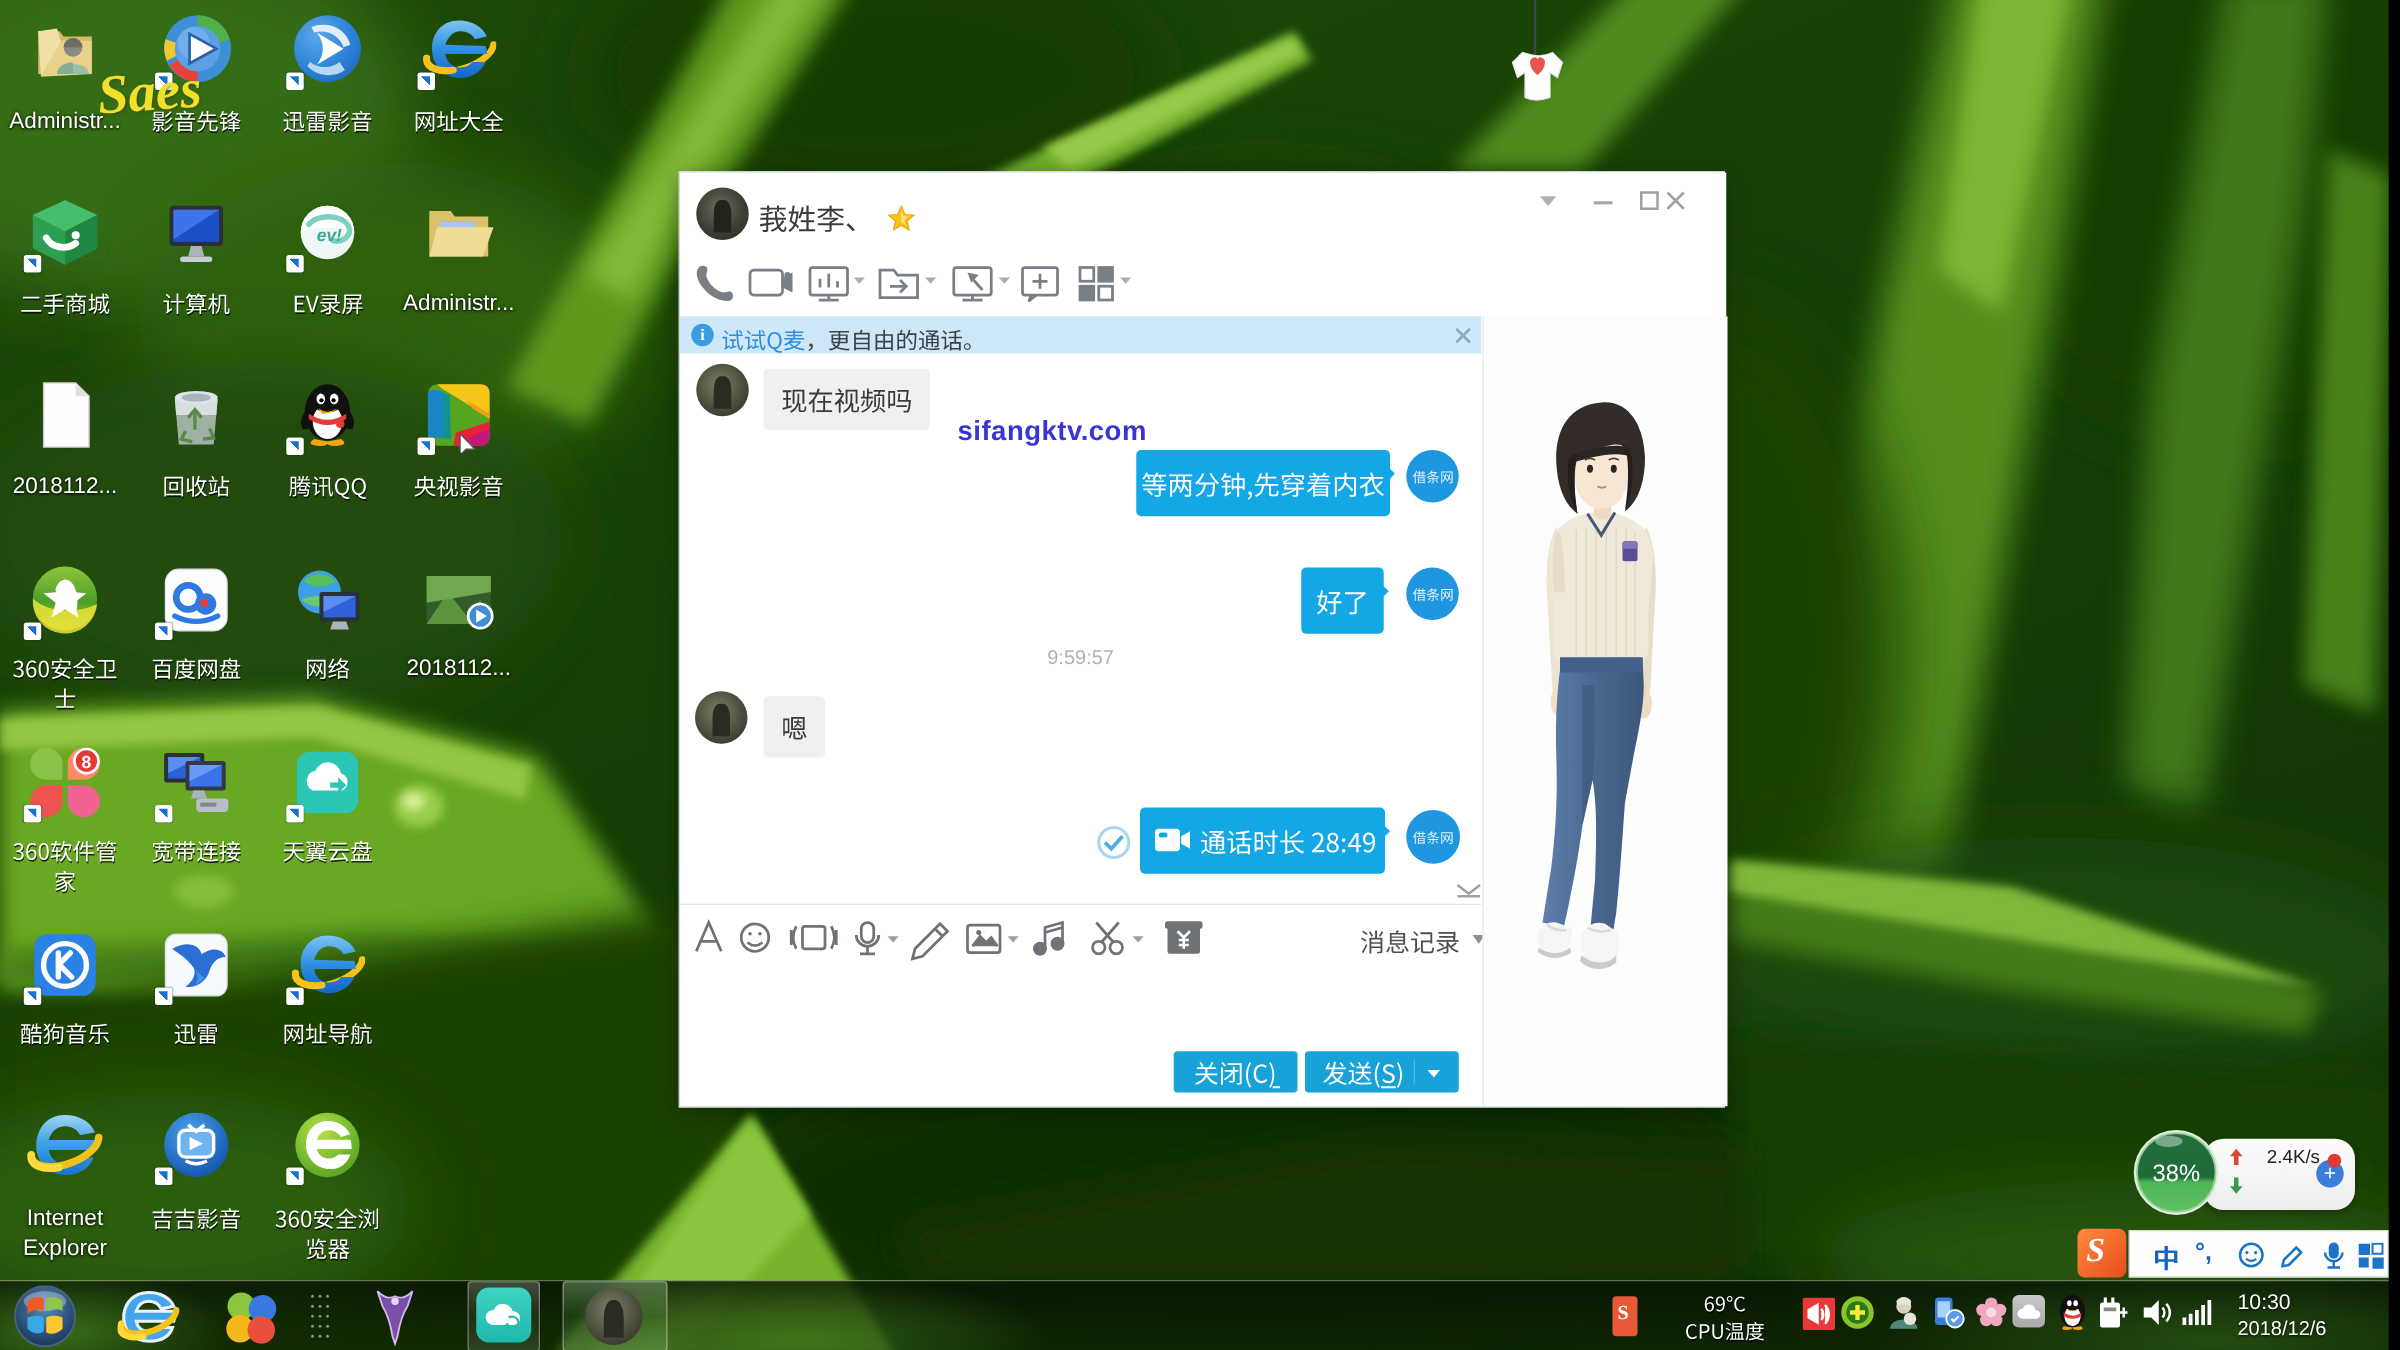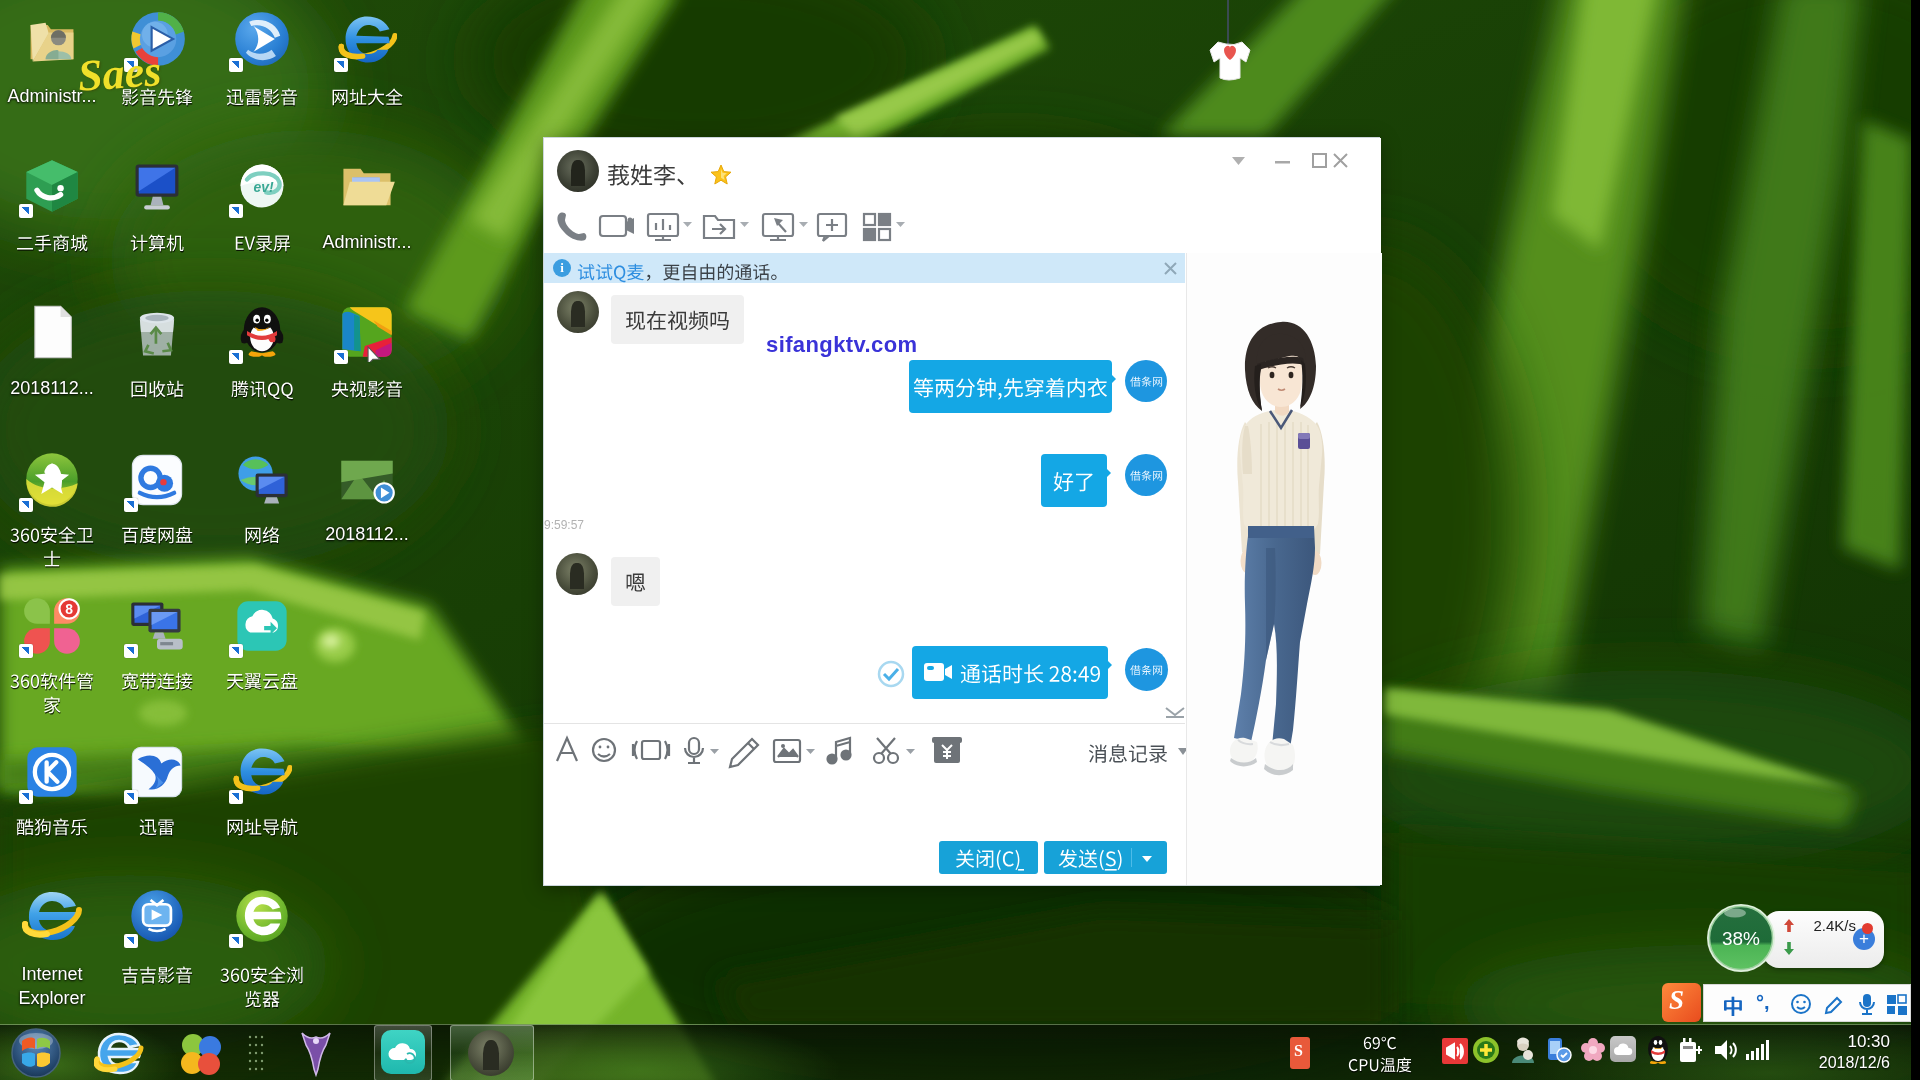--- a/index.html
+++ b/index.html
@@ -490,21 +490,21 @@
         <svg class="abs" style="left:12.0px;top:0px" width="44" height="55" viewBox="0 0 44 55">
           <path transform="translate(0,35.7)" d="M1.3 -6.1C2.5 -5.4 3.7 -4.5 4.7 -3.6C3.6 -1.7 2.2 -0.4 0.5 0.4C0.9 0.7 1.3 1.3 1.5 1.7C3.3 0.7 4.8 -0.7 5.9 -2.5C6.8 -1.7 7.6 -0.9 8.1 -0.2L9.2 -1.5C8.6 -2.3 7.7 -3.1 6.7 -4C7.9 -6.3 8.6 -9.3 8.9 -13.1L8 -13.4L7.7 -13.3H4.6C4.9 -14.8 5.2 -16.2 5.4 -17.5L3.8 -17.6C3.7 -16.3 3.4 -14.8 3.1 -13.3H0.9V-11.9H2.8C2.4 -9.7 1.8 -7.6 1.3 -6.1ZM7.3 -11.9C7 -9.2 6.4 -6.9 5.5 -5C4.7 -5.6 3.9 -6.2 3.1 -6.7C3.5 -8.2 3.9 -10 4.3 -11.9ZM13.9 -11.2V-8.7H9V-7.2H13.9V-0.2C13.9 0.1 13.8 0.2 13.4 0.2C13.1 0.2 11.9 0.2 10.7 0.2C10.9 0.6 11.2 1.3 11.3 1.7C12.9 1.7 13.9 1.7 14.6 1.4C15.3 1.2 15.5 0.7 15.5 -0.2V-7.2H20.2V-8.7H15.5V-10.8C17 -12.1 18.5 -13.8 19.5 -15.4L18.4 -16.2L18.1 -16.1H10V-14.6H17C16.1 -13.4 15 -12 13.9 -11.2Z M23 -16V-14.4H36.6C35.1 -13 32.8 -11.3 30.7 -10.3V-0.4C30.7 -0 30.6 0.1 30.2 0.1C29.7 0.1 28.1 0.1 26.3 0.1C26.6 0.5 26.9 1.2 26.9 1.7C29.1 1.7 30.5 1.7 31.3 1.4C32.1 1.2 32.4 0.7 32.4 -0.4V-9.5C35 -10.9 37.9 -13.1 39.8 -15.2L38.5 -16.1L38.2 -16Z" fill="#fff"></path>
         </svg>
       </div>
   <div class="abs" style="left:560px;top:183px;width:0;height:0;border:7px solid transparent;border-left-color:#14a7e5"></div>
   <div class="abs" style="left:581px;top:171px;width:42px;height:42px;border-radius:50%;background:#1e96e0">
         <svg class="abs" style="left:4.5px;top:0px" width="35" height="44" viewBox="0 0 35 44">
           <path transform="translate(0,25.8)" d="M7.9 -9.1V-7.9H5.9V-9.1H5V-7.9H3.6V-7.1H5V-5.6H3.1V-4.9H10.6V-5.6H8.7V-7.1H10.3V-7.9H8.7V-9.1ZM5.9 -7.1H7.9V-5.6H5.9ZM5.1 -1.5H8.9V-0.3H5.1ZM5.1 -2.1V-3.3H8.9V-2.1ZM4.3 -4V0.9H5.1V0.4H8.9V0.9H9.7V-4ZM2.9 -9.2C2.3 -7.5 1.3 -5.9 0.2 -4.8C0.3 -4.6 0.6 -4.2 0.6 -4C1 -4.4 1.4 -4.9 1.8 -5.4V0.9H2.6V-6.6C3 -7.4 3.4 -8.2 3.7 -9Z M14.3 -2C13.8 -1.3 12.8 -0.5 12.1 -0.1C12.2 0 12.5 0.3 12.6 0.5C13.4 -0 14.4 -0.9 15 -1.7ZM17.9 -1.6C18.7 -1 19.6 -0.1 20 0.5L20.6 0C20.2 -0.5 19.3 -1.4 18.5 -2ZM18.3 -7.5C17.9 -6.9 17.2 -6.4 16.5 -6C15.8 -6.4 15.2 -6.9 14.8 -7.5L14.8 -7.5ZM15.2 -9.3C14.6 -8.3 13.5 -7.1 11.8 -6.3C12 -6.2 12.3 -5.9 12.4 -5.7C13.1 -6.1 13.7 -6.5 14.2 -7C14.7 -6.5 15.2 -6 15.7 -5.6C14.4 -5 12.9 -4.6 11.4 -4.4C11.5 -4.2 11.7 -3.9 11.8 -3.7C13.4 -3.9 15.1 -4.4 16.5 -5.1C17.8 -4.4 19.4 -4 21.1 -3.7C21.2 -3.9 21.4 -4.3 21.6 -4.5C20 -4.7 18.5 -5 17.3 -5.6C18.3 -6.2 19.1 -7 19.6 -7.9L19.1 -8.3L18.9 -8.2H15.5C15.7 -8.5 15.9 -8.8 16.1 -9.1ZM16.1 -4.3V-3.2H12.6V-2.4H16.1V-0C16.1 0.1 16 0.1 15.9 0.1C15.8 0.1 15.3 0.1 14.9 0.1C15 0.3 15.1 0.6 15.2 0.8C15.8 0.8 16.2 0.8 16.5 0.7C16.8 0.6 16.9 0.4 16.9 -0V-2.4H20.4V-3.2H16.9V-4.3Z M24.1 -5.9C24.6 -5.3 25.2 -4.6 25.7 -3.9C25.2 -2.7 24.7 -1.7 23.9 -1C24.1 -0.9 24.4 -0.6 24.5 -0.5C25.2 -1.2 25.7 -2.1 26.2 -3.1C26.5 -2.6 26.8 -2.1 27 -1.7L27.6 -2.3C27.3 -2.7 26.9 -3.3 26.5 -4C26.8 -4.9 27 -5.9 27.2 -7L26.4 -7C26.3 -6.2 26.1 -5.4 25.9 -4.7C25.5 -5.3 25.1 -5.9 24.6 -6.4ZM27.3 -5.9C27.8 -5.3 28.3 -4.6 28.8 -3.8C28.4 -2.6 27.8 -1.6 27 -0.9C27.2 -0.8 27.5 -0.5 27.6 -0.4C28.3 -1.1 28.9 -2 29.3 -3.1C29.7 -2.5 30 -1.9 30.2 -1.4L30.8 -1.9C30.5 -2.5 30.1 -3.2 29.6 -3.9C29.9 -4.8 30.1 -5.8 30.3 -6.9L29.6 -7C29.4 -6.2 29.3 -5.4 29.1 -4.7C28.7 -5.3 28.3 -5.8 27.9 -6.3ZM23 -8.6V0.9H23.8V-7.8H31.2V-0.2C31.2 -0 31.2 0 31 0C30.7 0.1 30 0.1 29.3 0C29.4 0.3 29.6 0.6 29.6 0.8C30.6 0.9 31.2 0.8 31.6 0.7C31.9 0.6 32.1 0.3 32.1 -0.2V-8.6Z" fill="#eaf6ff"></path>
         </svg>
       </div>
-  <div class="abs" style="left:0;top:235px;width:641px;font-size:12px;color:#b2b2b2">9:59:57</div>
+  <div class="abs" style="left:0;top:235px;width:641px;text-align:center;font-size:16px;color:#b2b2b2">9:59:57</div>
   <div class="abs" style="left:12px;top:270px;width:42px;height:42px;border-radius:50%;background:radial-gradient(circle at 45% 40%,#7d8268 0%,#4a4e3c 55%,#2a2c22 100%);overflow:hidden">
         <div class="abs" style="left:14px;top:10px;width:14px;height:26px;background:#2a2c22;border-radius:40% 40% 0 0"></div>
       </div>
   <div class="abs" style="left:67px;top:274px;width:49px;height:49px;background:#f0f0f0;border-radius:4px">
         <div class="abs" style="left:14px;top:9px">
           <svg class="abs" style="left:0.0px;top:0px" width="23" height="33" viewBox="0 0 23 33">
             <path transform="translate(0,24.4)" d="M9.4 -15.5H17.2V-7.8H9.4ZM7.9 -16.8V-6.4H18.7V-16.8ZM9.7 -5.1V-0.8C9.7 0.7 10.2 1.1 12.1 1.1C12.4 1.1 14.8 1.1 15.2 1.1C16.8 1.1 17.2 0.5 17.3 -2.2C16.9 -2.3 16.3 -2.5 16 -2.8C15.9 -0.5 15.8 -0.2 15 -0.2C14.6 -0.2 12.6 -0.2 12.2 -0.2C11.4 -0.2 11.2 -0.3 11.2 -0.9V-5.1ZM12.5 -5.4C13.2 -4.3 14 -3 14.3 -2.1L15.5 -2.8C15.2 -3.7 14.4 -5 13.6 -6ZM16.6 -5C17.6 -3.5 18.5 -1.4 18.9 -0.1L20.1 -0.8C19.7 -2.1 18.7 -4.1 17.7 -5.6ZM7.7 -5.2C7.4 -3.7 6.7 -1.6 5.9 -0.4L7.1 0.4C7.9 -1 8.5 -3.2 8.9 -4.8ZM12.9 -14.9C12.9 -14.4 12.9 -13.9 12.8 -13.4H10.2V-12.3H12.5C12.1 -10.9 11.4 -9.8 10 -9.1C10.2 -8.9 10.6 -8.4 10.7 -8.2C11.9 -8.8 12.7 -9.7 13.2 -10.8C14.1 -10 15.2 -9 15.7 -8.4L16.5 -9.3C15.9 -10 14.6 -11.1 13.6 -11.8L13.7 -12.3H16.4V-13.4H13.9C14 -13.9 14.1 -14.4 14.1 -14.9ZM1.6 -15.6V-1.9H2.8V-3.9H6.5V-15.6ZM2.8 -14.2H5.2V-5.4H2.8Z" fill="#3a3a3a"></path>
           </svg>
         </div>
       </div>
@@ -837,15 +837,15 @@
     </svg>
  <svg class="abs" style="left:1745px;top:13px" width="26" height="24">
       <g fill="#fff">
         <rect x="1" y="16" width="3" height="6"></rect>
         <rect x="6" y="13" width="3" height="9"></rect>
         <rect x="11" y="10" width="3" height="12"></rect>
         <rect x="16" y="6" width="3" height="16"></rect>
         <rect x="21" y="2" width="3" height="20"></rect>
       </g>
     </svg>
- <div class="abs" style="left:1790px;top:6px;width:100px;text-align:right;color:#fff;font-size:17px;line-height:21px;text-shadow:0 1px 2px #000">10:30<br><span style="font-size:16px">2018/12/6</span></div>
+ <div class="abs" style="left:1790px;top:6px;width:100px;text-align:left;color:#fff;font-size:17px;line-height:21px;text-shadow:0 1px 2px #000">10:30<br><span style="font-size:16px">2018/12/6</span></div>
 </div>
 <div class="abs" style="left:1911px;top:0;width:9px;height:1080px;background:#000;z-index:12"></div>
 
 </body></html>

